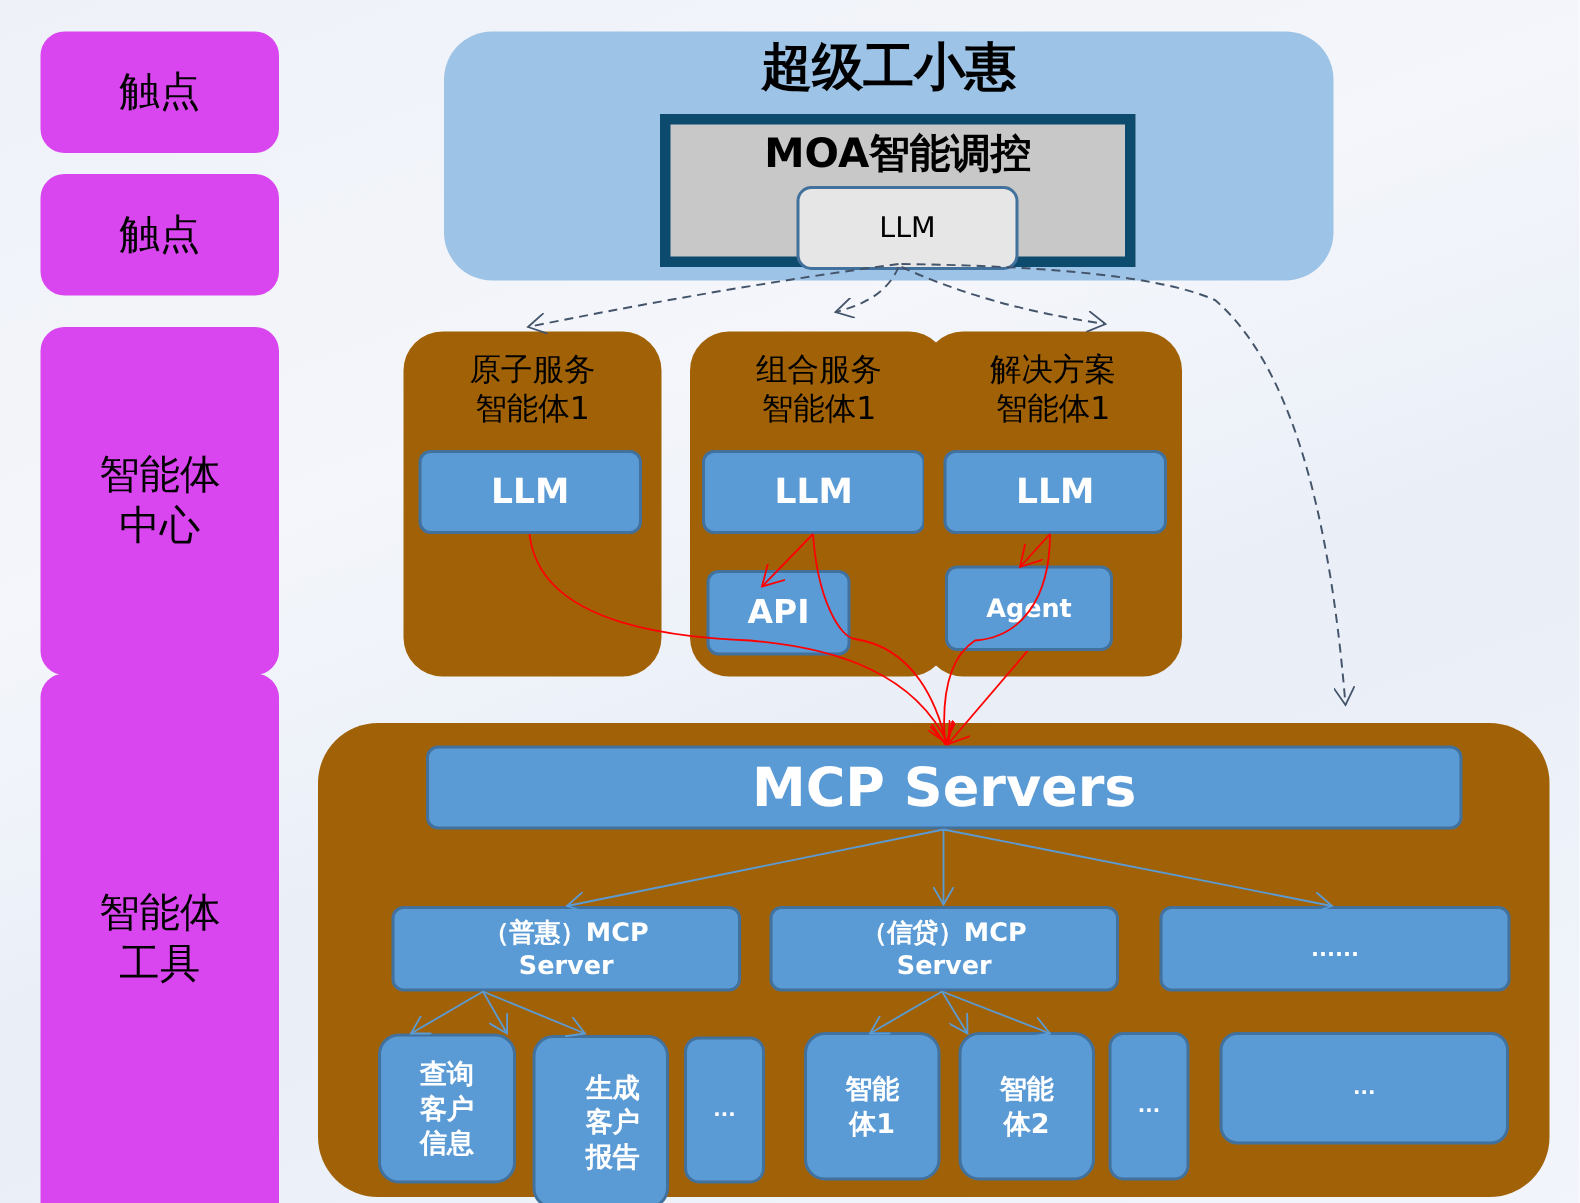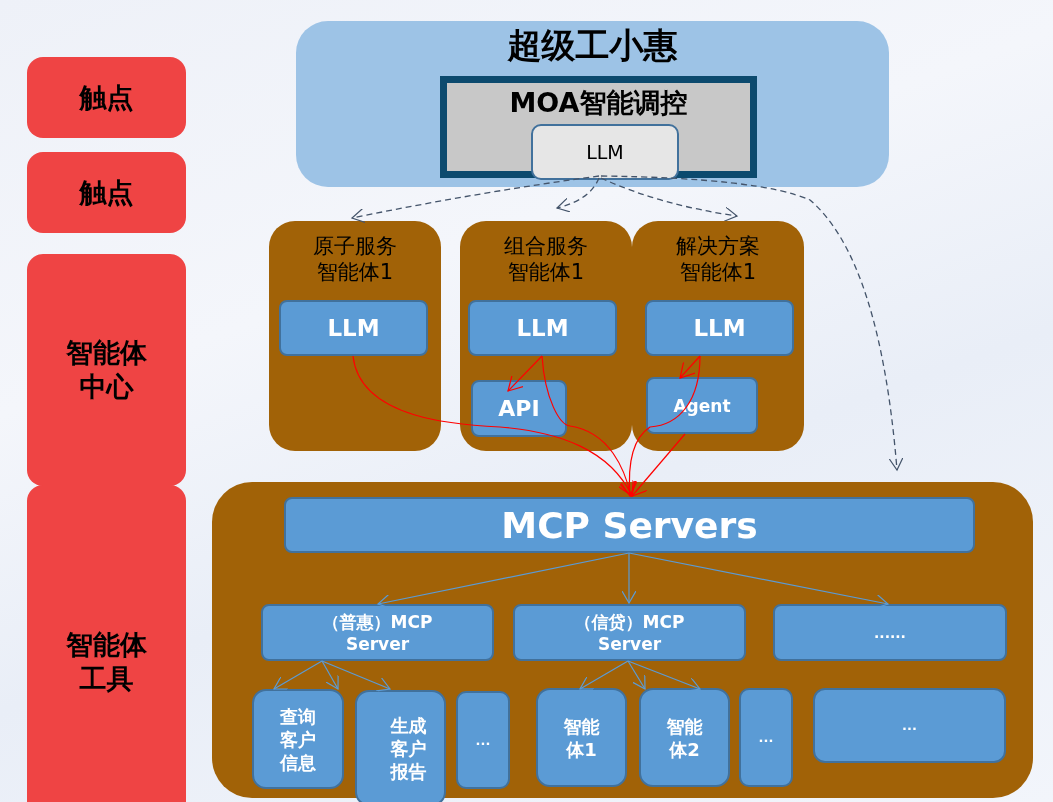--- a/index.html
+++ b/index.html
@@ -1,21 +1,21 @@
 <!DOCTYPE html>
 <html><head>
 <meta charset="utf-8">
 <style>
   html,body{margin:0;padding:0;}
   body{width:1053px;height:802px;position:relative;overflow:hidden;
     background:linear-gradient(160deg,#eef1f8 0%,#f4f6fb 35%,#e9eef7 60%,#f2f5fb 100%);
     font-family:"DejaVu Sans","Liberation Sans",sans-serif;}
   .abs{position:absolute;box-sizing:border-box;}
-  .side{background:#ef4444;border-radius:16px;color:#000;font-weight:bold;font-size:27px;
-    display:flex;align-items:center;justify-content:center;text-align:center;line-height:34px;margin-top:36px;}
+  .side{background:#d946ef;border-radius:16px;color:#000;font-weight:normal;font-size:27px;
+    display:flex;align-items:center;justify-content:center;text-align:center;line-height:34px;}
   .blue{background:#5b9bd5;border:2px solid #41719c;border-radius:8px;color:#fff;font-weight:bold;
     display:flex;align-items:center;justify-content:center;text-align:center;}
   .grey{background:#a16207;border-radius:26px;}
   .card-title{position:absolute;left:0;right:0;text-align:center;font-size:21px;line-height:26px;color:#000;}
   svg{position:absolute;left:0;top:0;pointer-events:none;}
 </style>
 </head>
 <body>
 
 <div class="abs side" style="left:27px;top:21px;width:159px;height:81px;">
@@ -61,21 +61,21 @@
       <div>组合服务</div>
       <div>智能体1</div>
     </div>
   <div class="abs blue" style="left:8px;top:79px;width:149px;height:56px;font-size:23px;">
       <span>LLM</span>
     </div>
   <div class="abs blue" style="left:11px;top:159px;width:96px;height:57px;font-size:22px;">
       <span>API</span>
     </div>
 </div>
-<div class="abs grey" style="left:632px;top:221px;width:172px;height:230px;">
+<div class="abs grey" style="left:616px;top:221px;width:172px;height:230px;">
   <div class="card-title" style="top:12px;">
       <div>解决方案</div>
       <div>智能体1</div>
     </div>
   <div class="abs blue" style="left:13px;top:79px;width:149px;height:56px;font-size:23px;">
       <span>LLM</span>
     </div>
   <div class="abs blue" style="left:14px;top:156px;width:112px;height:57px;font-size:17px;">
       <span>Agent</span>
     </div>

